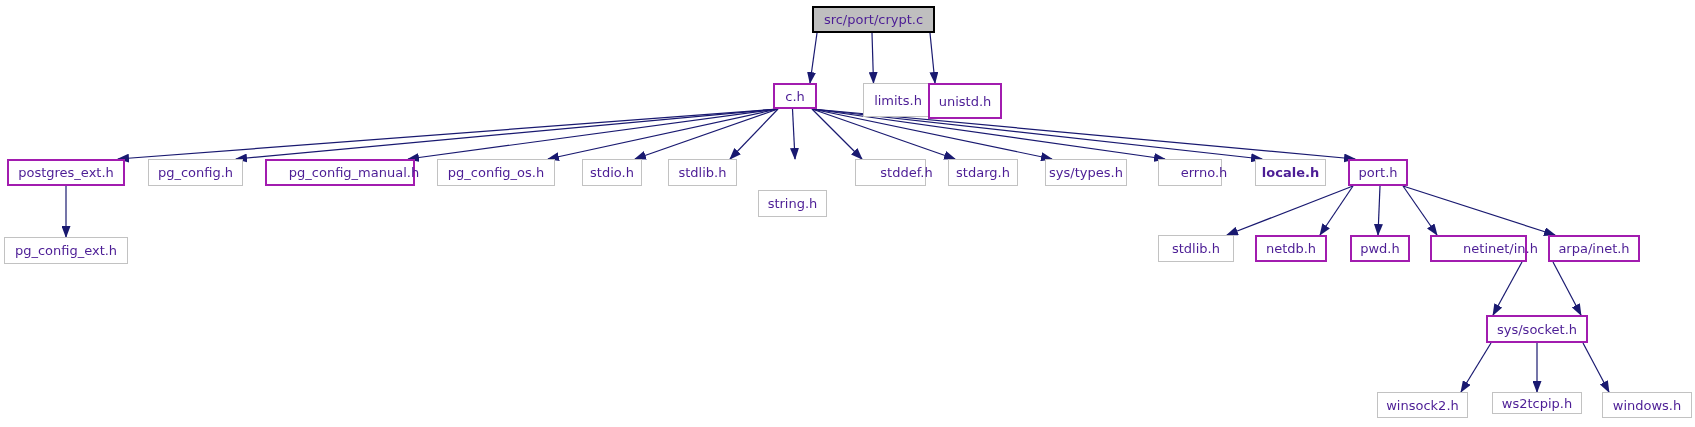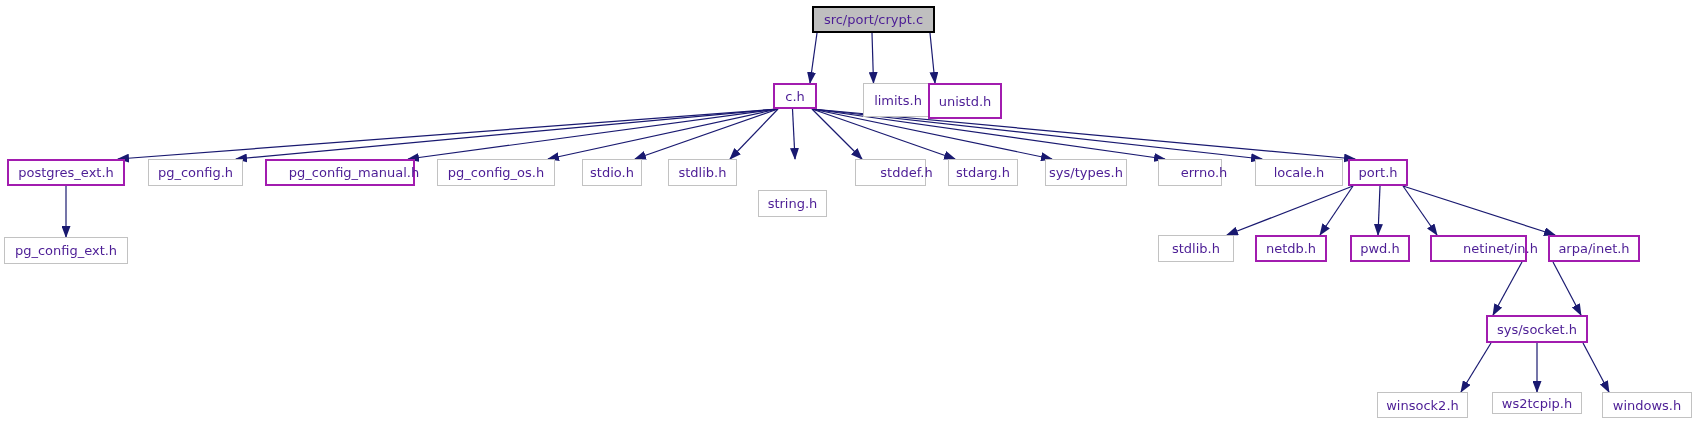--- a/index.html
+++ b/index.html
@@ -87,21 +87,21 @@
       <div class="node plain" style="left: 148px; top: 159px; width: 95px; height: 27px;">pg_config.h</div>
       <div class="node linked" style="left: 265px; top: 159px; width: 150px; height: 27px; padding-left: 28px;">pg_config_manual.h</div>
       <div class="node plain" style="left: 437px; top: 159px; width: 118px; height: 27px;">pg_config_os.h</div>
       <div class="node plain" style="left: 582px; top: 159px; width: 60px; height: 27px;">stdio.h</div>
       <div class="node plain" style="left: 668px; top: 159px; width: 69px; height: 27px;">stdlib.h</div>
       <div class="node plain" style="left: 758px; top: 159px; width: 69px; height: 27px; margin-top: 31px;">string.h</div>
       <div class="node plain" style="left: 855px; top: 159px; width: 71px; height: 27px; padding-left: 32px;">stddef.h</div>
       <div class="node plain" style="left: 948px; top: 159px; width: 70px; height: 27px;">stdarg.h</div>
       <div class="node plain" style="left: 1045px; top: 159px; width: 82px; height: 27px;">sys/types.h</div>
       <div class="node plain" style="left: 1158px; top: 159px; width: 64px; height: 27px; padding-left: 28px;">errno.h</div>
-      <div class="node plain" style="left: 1255px; top: 159px; width: 88px; height: 27px;">locale.h</div>
+      <div class="node plain" style="left: 1255px; top: 159px; width: 71px; height: 27px; font-weight: bold;">locale.h</div>
       <div class="node linked" style="left: 1348px; top: 159px; width: 60px; height: 27px;">port.h</div>
       <div class="node plain" style="left: 4px; top: 237px; width: 124px; height: 27px;">pg_config_ext.h</div>
       <div class="node plain" style="left: 1158px; top: 235px; width: 76px; height: 27px;">stdlib.h</div>
       <div class="node linked" style="left: 1255px; top: 235px; width: 72px; height: 27px;">netdb.h</div>
       <div class="node linked" style="left: 1350px; top: 235px; width: 60px; height: 27px;">pwd.h</div>
       <div class="node linked" style="left: 1430px; top: 235px; width: 97px; height: 27px; padding-left: 44px;">netinet/in.h</div>
       <div class="node linked" style="left: 1548px; top: 235px; width: 92px; height: 27px;">arpa/inet.h</div>
       <div class="node linked" style="left: 1486px; top: 315px; width: 102px; height: 28px;">sys/socket.h</div>
       <div class="node plain" style="left: 1377px; top: 392px; width: 91px; height: 26px;">winsock2.h</div>
       <div class="node plain" style="left: 1492px; top: 392px; width: 90px; height: 22px;">ws2tcpip.h</div>

